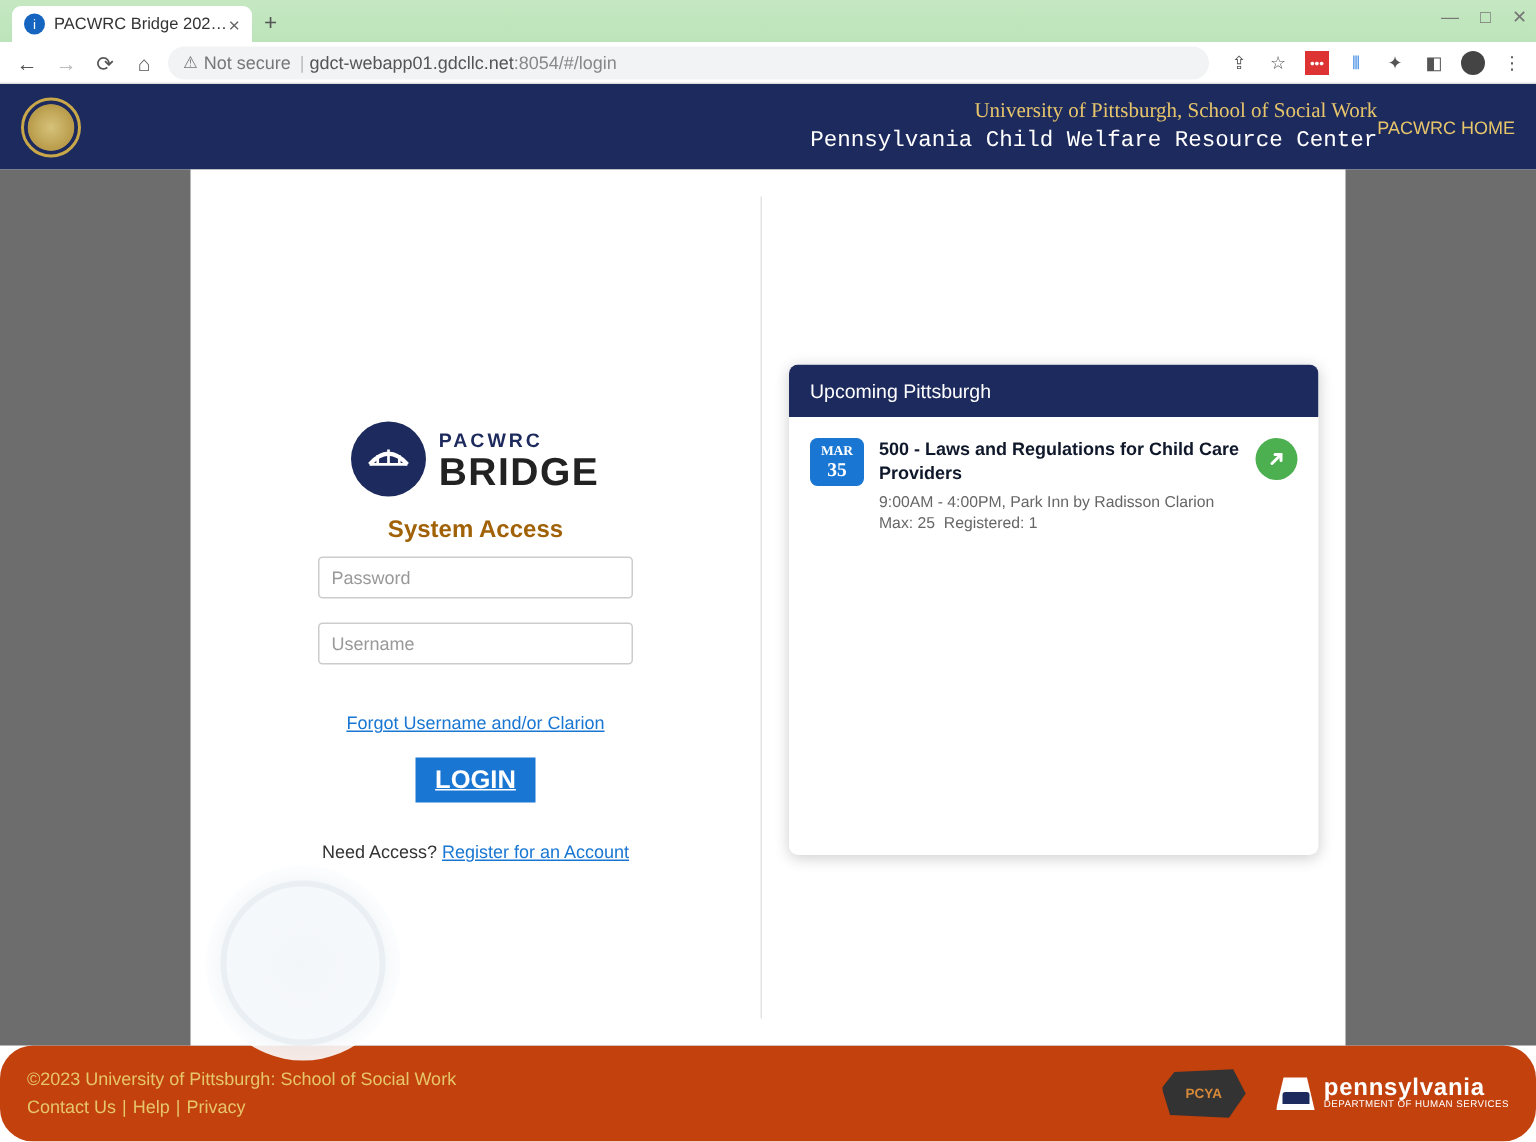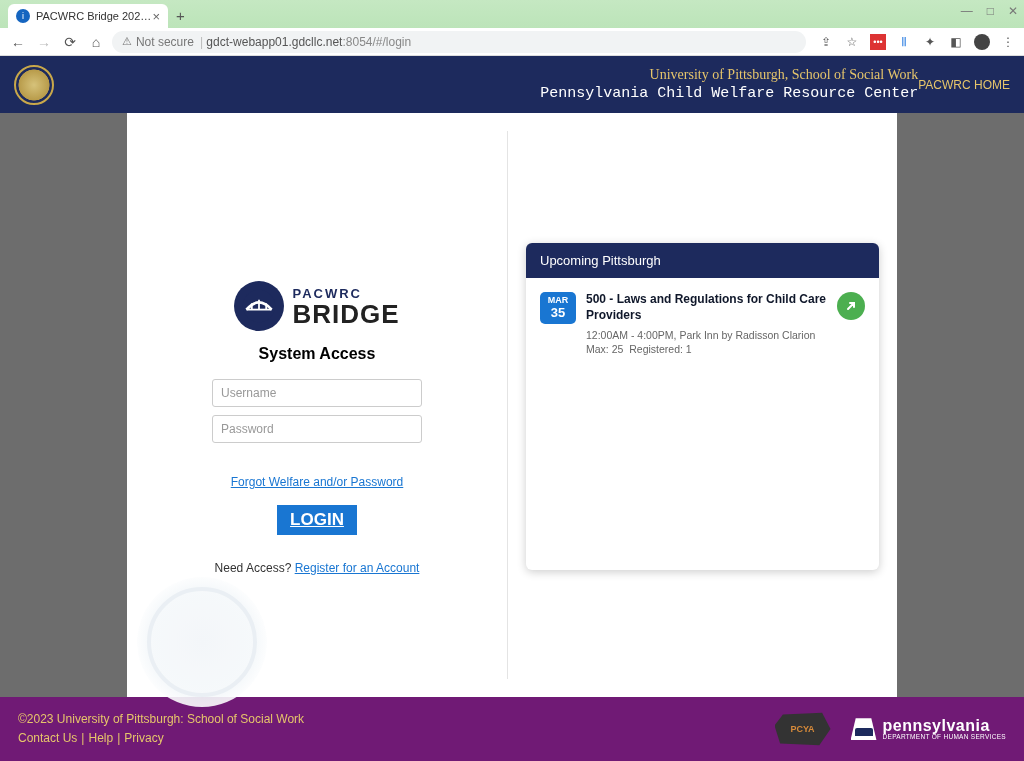--- a/index.html
+++ b/index.html
@@ -42,46 +42,46 @@
   .divider { width: 1px; background: #e4e4e4; margin: 18px 0; }
   .right-col { flex: 1; padding: 18px; padding-top:130px;}
 
   
   .logo-wrap { margin-top: 150px; display: flex; align-items: center; justify-content: center; gap: 8px; }
   .logo-circle { width: 50px; height: 50px; border-radius: 50%; background: #1d2a5d; display:flex;align-items:center;justify-content:center;}
   .logo-circle svg { width: 36px; height: 36px; }
   .logo-text-wrap { text-align:left; }
   .logo-sub { font-size: 13px; letter-spacing: 2px; color: #1d2a5d; font-weight:600;}
   .logo-main { font-size: 26px; font-weight: 700; color: #222; letter-spacing: 1px; line-height:1;}
-  .sys-access { font-size: 16px; font-weight: bold; color: #000000; margin-top: 14px; }
+  .sys-access { font-size: 16px; font-weight: bold; color: #a16207; margin-top: 14px; }
   .login-input { width: 210px; height: 28px; border: 1px solid #ccc; border-radius: 3px; padding: 0 8px; font-size: 12px; margin-top: 16px; }
   .login-input::placeholder { color: #999; }
   .forgot-link { color: #1976d2; font-size: 12px; text-decoration: underline; margin-top: 32px; cursor:pointer;}
   .login-btn { background: #1976d2; color: #fff; border: none; width: 80px; height: 30px; font-size: 17px; font-weight: bold; margin-top: 16px; cursor:pointer;text-decoration:underline;}
   .need-access { font-size: 12px; color: #333; margin-top: 26px; }
   .need-access a { color: #1976d2; text-decoration: underline; cursor:pointer;}
   .watermark { position: absolute; left: 10px; bottom: -10px; width: 130px; height: 130px; border-radius: 50%; background: radial-gradient(circle, #f2f6f9 0%, #f6f9fb 60%, #fff 75%); opacity:0.9;}
   .watermark::after{content:"";position:absolute;inset:10px;border-radius:50%;border:4px solid #e8eef3;}
 
   
   .card { background: #fff; border-radius: 6px; box-shadow: 0 2px 10px rgba(0,0,0,0.2); overflow: hidden; height: 327px; }
   .card-header { background: #1d2a5d; color: #fff; font-size: 13px; padding: 10px 14px; }
   .card-body { padding: 14px; }
   .conf-row { display: flex; gap: 10px; align-items: flex-start; }
-  .date-badge { background: #1976d2; color: #fff; border-radius: 5px; width: 36px; text-align: center; padding: 4px 0; line-height:1.1;}
+  .date-badge { background: #1976d2; color: #fff; border-radius: 5px; width: 36px; text-align: center; padding: 4px 0; line-height:1.1;font-family:Liberation Serif, serif;}
   .date-month { font-size: 9px; font-weight: bold; }
   .date-day { font-size: 13px; font-weight: bold; }
   .conf-info { flex: 1; }
   .conf-title { font-size: 12px; font-weight: bold; color: #0f172a; line-height:1.3;}
   .conf-time { font-size: 10.5px; color: #666; margin-top: 6px; }
   .conf-meta { font-size: 10.5px; color: #666; margin-top: 2px; }
   .go-btn { width: 28px; height: 28px; border-radius: 50%; background: #4caf50; display:flex;align-items:center;justify-content:center;cursor:pointer;flex-shrink:0;}
 
   
-  .app-footer { background: #701a75; height: 64px; display: flex; align-items: center; padding: 0 18px; }
+  .app-footer { background: #c2410c; height: 64px; display: flex; align-items: center; padding: 0 18px; border-radius: 22px; }
   .footer-left { flex: 1; font-size: 12px; color: #e6c56b; line-height:1.6;}
   .footer-left a { color: #e6c56b; text-decoration: none; cursor:pointer;}
   .footer-sep { color: #e6c56b; margin: 0 4px; }
   .footer-logos { display:flex;align-items:center;gap:20px;}
   .pcya-logo { width:56px;height:36px;background:#333;display:flex;align-items:center;justify-content:center;color:#d68a3a;font-size:9px;font-weight:bold;clip-path:polygon(15% 10%, 85% 5%, 100% 50%, 80% 95%, 10% 90%, 0% 40%);}
   .pa-logo { display:flex;align-items:flex-end;gap:6px;color:#fff;}
   .pa-keystone { width:26px;height:22px;background:#fff;clip-path:polygon(20% 0%, 80% 0%, 100% 100%, 0% 100%);position:relative;}
   .pa-keystone::after{content:"";position:absolute;left:4px;top:10px;width:18px;height:8px;background:#1d2a5d;border-radius:2px 2px 0 0;}
   .pa-text-wrap { line-height:1;}
   .pa-main { font-size:16px;font-weight:bold;letter-spacing:0.5px;}
@@ -151,42 +151,42 @@
               <line x1="20" y1="24" x2="20" y2="13" stroke="#fff" stroke-width="2"></line>
               <line x1="28" y1="24" x2="28" y2="17" stroke="#fff" stroke-width="2"></line>
             </svg>
         </div>
         <div class="logo-text-wrap">
           <div class="logo-sub">PACWRC</div>
           <div class="logo-main">BRIDGE</div>
         </div>
       </div>
       <div class="sys-access">System Access</div>
+      <input class="login-input" type="password" style="margin-top: 8px;" placeholder="Password">
       <input class="login-input" placeholder="Username" style="">
-      <input class="login-input" type="password" style="margin-top: 8px;" placeholder="Password">
-      <a class="forgot-link">Forgot Welfare and/or Password</a>
+      <a class="forgot-link">Forgot Username and/or Clarion</a>
       <button class="login-btn">LOGIN</button>
       <div class="need-access">
         <span>Need Access? </span><a>Register for an Account</a>
       </div>
       <div class="watermark"></div>
     </div>
     <div class="divider"></div>
     <div class="right-col">
       <div class="card">
         <div class="card-header">Upcoming Pittsburgh</div>
         <div class="card-body">
           <div class="conf-row">
             <div class="date-badge">
               <div class="date-month">MAR</div>
               <div class="date-day">35</div>
             </div>
             <div class="conf-info">
               <div class="conf-title">500 - Laws and Regulations for Child Care Providers</div>
-              <div class="conf-time">12:00AM - 4:00PM, Park Inn by Radisson Clarion</div>
+              <div class="conf-time">9:00AM - 4:00PM, Park Inn by Radisson Clarion</div>
               <div class="conf-meta">
                 <span>Max:</span> <span>25</span>&nbsp; <span>Registered:</span> <span>1</span>
               </div>
             </div>
             <div class="go-btn">
               <svg width="14" height="14" viewBox="0 0 14 14">
                   <path d="M4 10 L10 4 M6 4 H10 V8" stroke="#fff" stroke-width="2" fill="none" stroke-linecap="round"></path>
                 </svg>
             </div>
           </div>

